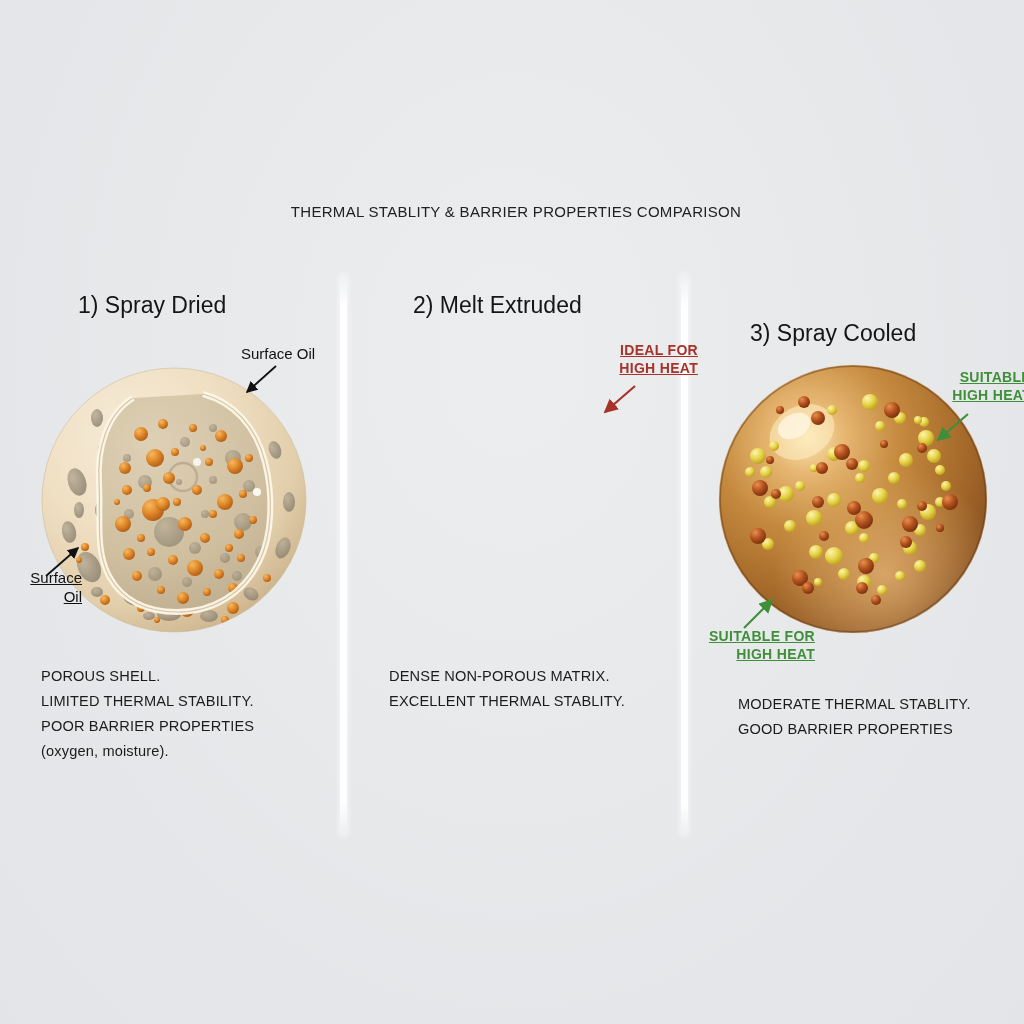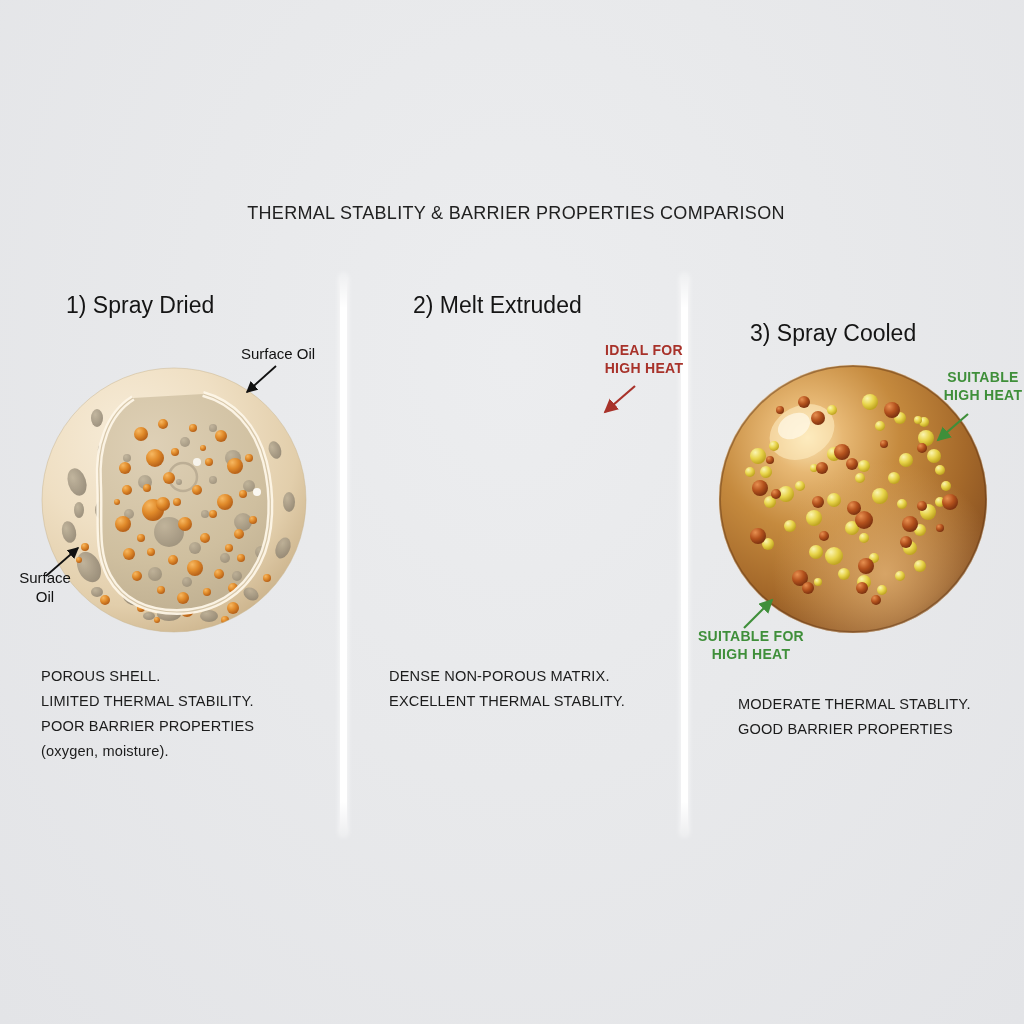--- a/index.html
+++ b/index.html
@@ -15,21 +15,21 @@
   
   .title{
     position:absolute;left:0;right:0;top:136px;
     text-align:center;
     font-size:25.5px;letter-spacing:.4px;font-weight:400;
     color:#161616;white-space:nowrap;
   }
   .subtitle{
     position:absolute;left:8px;right:0;top:203px;
     text-align:center;
-    font-size:18px;letter-spacing:.3px;font-weight:400;
+    font-size:15px;letter-spacing:.3px;font-weight:400;
     color:#212121;white-space:nowrap;
   }
 
   
   .divider{
     position:absolute;top:274px;width:7px;height:562px;
     background:linear-gradient(to bottom,rgba(255,255,255,.25),#ffffff 6%,#ffffff 94%,rgba(255,255,255,.25));
     border-radius:4px;
     box-shadow:0 0 6px rgba(255,255,255,.85);
   }
@@ -39,21 +39,21 @@
   
   .panel{position:absolute;top:0;height:1024px;}
   #panel1{left:0;width:341px;}
   #panel2{left:341px;width:341px;}
   #panel3{left:682px;width:342px;margin-top:28px;}
 
   .panel-title{
     position:absolute;top:292px;
     font-size:23px;font-weight:400;color:#151515;white-space:nowrap;
   }
-  #panel1 .panel-title{left:66px;}
+  #panel1 .panel-title{left:78px;}
   #panel2 .panel-title{left:72px;}
   #panel3 .panel-title{left:68px;}
 
   .caption{
     position:absolute;top:664px;
     font-size:14.6px;line-height:25px;color:#1c1c1c;white-space:nowrap;
   }
   #panel1 .caption{left:41px;}
   #panel2 .caption{left:48px;}
   #panel3 .caption{left:56px;}
@@ -64,21 +64,21 @@
   #sphere1{left:37px;top:362px;width:275px;height:275px;}
   #sphere2{left:373px;top:360px;width:278px;height:278px;}
   .sphere-wrap svg{display:block;width:100%;height:100%;overflow:visible;}
 
   
   .anno{position:absolute;font-size:14px;line-height:17.5px;white-space:nowrap;text-align:right;}
   .anno-black{color:#111;font-size:15px;line-height:19px;}
   .anno-red{color:#a8322a;font-weight:700;letter-spacing:.3px;}
   .anno-green{color:#3f8f3a;font-weight:700;letter-spacing:.3px;}
   .anno-arrow{position:absolute;overflow:visible;}
-  .ctr{text-align:center;}
+  .ctr{text-decoration:underline;}
 </style>
 </head>
 <body>
 
 <div class="stage">
 
   <div class="subtitle">THERMAL STABLITY &amp; BARRIER PROPERTIES COMPARISON</div>
 
   <div class="divider" id="div1"></div>
   <div class="divider" id="div2"></div>

